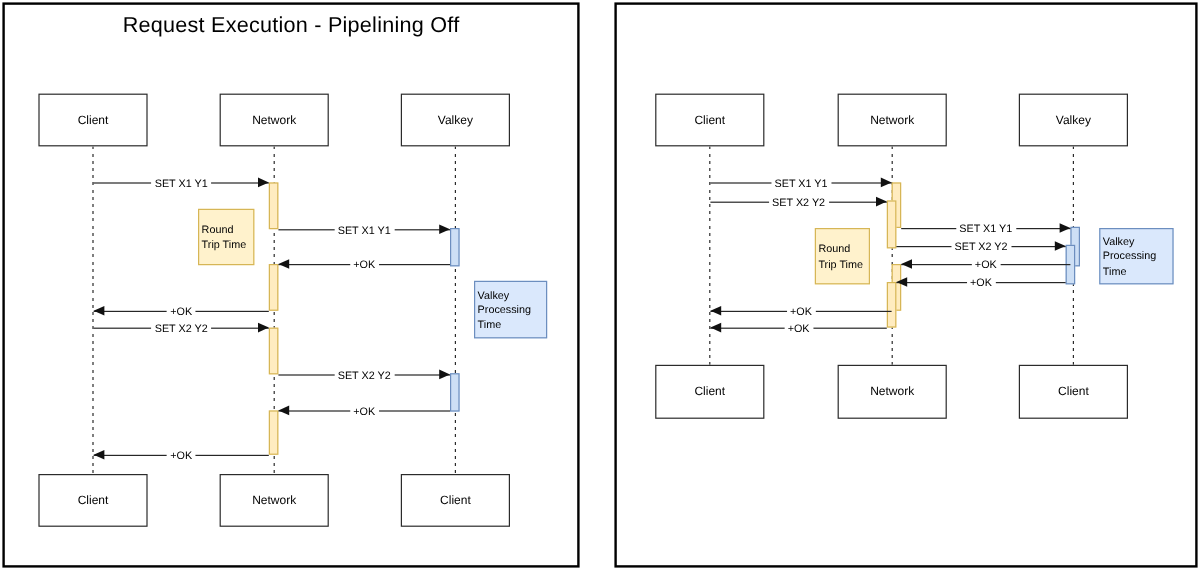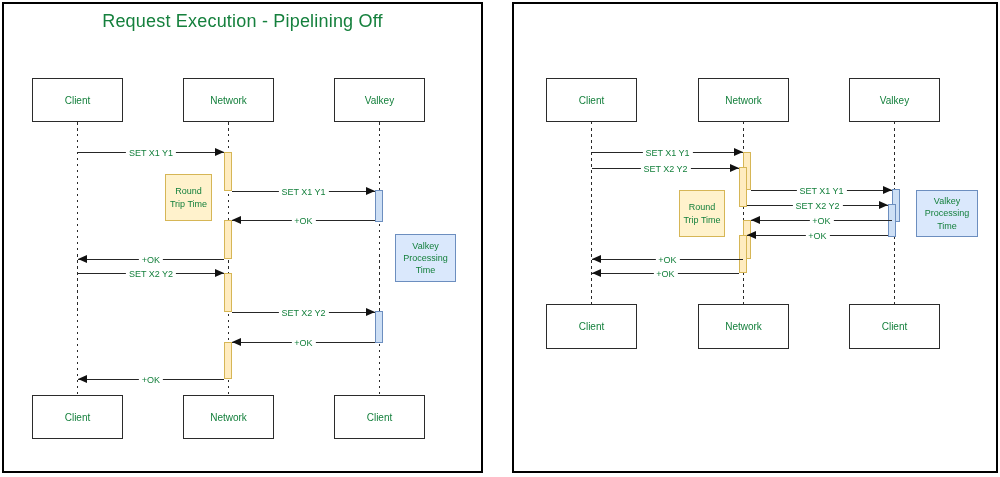--- a/index.html
+++ b/index.html
@@ -1,37 +1,37 @@
 <!DOCTYPE html>
 <html style="--yellow-fill: #FFF2CC; --yellow-stroke: #D6B656; --bar-yellow-fill: #FFECC0; --blue-fill: #DAE8FC; --blue-stroke: #6C8EBF; --bar-blue-fill: #CDDFF5; --line: #262626;"><head>
 <meta charset="utf-8">
 <style>
   html,body{margin:0;padding:0;background:#fff}
   .stage{position:relative;width:1000px;height:477px;background:#fff;
-         font-family:"Liberation Sans",sans-serif;color:#15803d;overflow:hidden}
+         font-family:"Liberation Sans",sans-serif;color:#000000;overflow:hidden}
   .panel{position:absolute;border:2px solid #000;background:#fff;box-sizing:border-box}
   .title{position:absolute;top:7px;left:0;right:0;margin:0;text-align:center;
          font-size:18px;font-weight:400;letter-spacing:.2px}
   .layer{position:absolute;left:0;top:0;right:0;bottom:0}
   .lifeline{position:absolute;width:1px;
     background-image:repeating-linear-gradient(to bottom,#2a2a2a 0 2.5px,transparent 2.5px 6px);z-index:1}
   .actor{position:absolute;box-sizing:border-box;border:1px solid #2b2b2b;background:#fff;
          display:flex;align-items:center;justify-content:center;font-size:10px;z-index:3}
   .bar{position:absolute;box-sizing:border-box;border:1px solid;z-index:2}
   .bar.network{background:var(--bar-yellow-fill);border-color:var(--yellow-stroke)}
   .bar.valkey{background:var(--bar-blue-fill);border-color:var(--blue-stroke)}
   .msg{position:absolute;height:1px;background:#262626;z-index:4}
   .head{position:absolute;width:0;height:0;top:-4px;
         border-top:4.5px solid transparent;border-bottom:4.5px solid transparent}
   .head.right{right:0;border-left:9px solid #111}
   .head.left{left:0;border-right:9px solid #111}
   .mlabel{position:absolute;left:50%;top:.5px;transform:translate(-50%,-50%);
           background:#fff;padding:0 3px;font-size:9px;white-space:nowrap;line-height:1.2}
   .note{position:absolute;box-sizing:border-box;border:1px solid;display:flex;align-items:center;
-        justify-content:center;text-align:center;font-size:9px;line-height:1.35;z-index:5;padding:2px}
+        justify-content:center;font-size:9px;line-height:1.35;z-index:5;padding:2px}
   .note.rtt{background:var(--yellow-fill);border-color:var(--yellow-stroke)}
   .note.vpt{background:var(--blue-fill);border-color:var(--blue-stroke)}
 </style>
 </head>
 <body>
 
 <div class="stage">
   <section class="panel" id="panel-0" style="left: 2px; top: 2px; width: 481px; height: 471px;">
     <h1 class="title">Request Execution - Pipelining Off</h1>
     <div class="layer">

